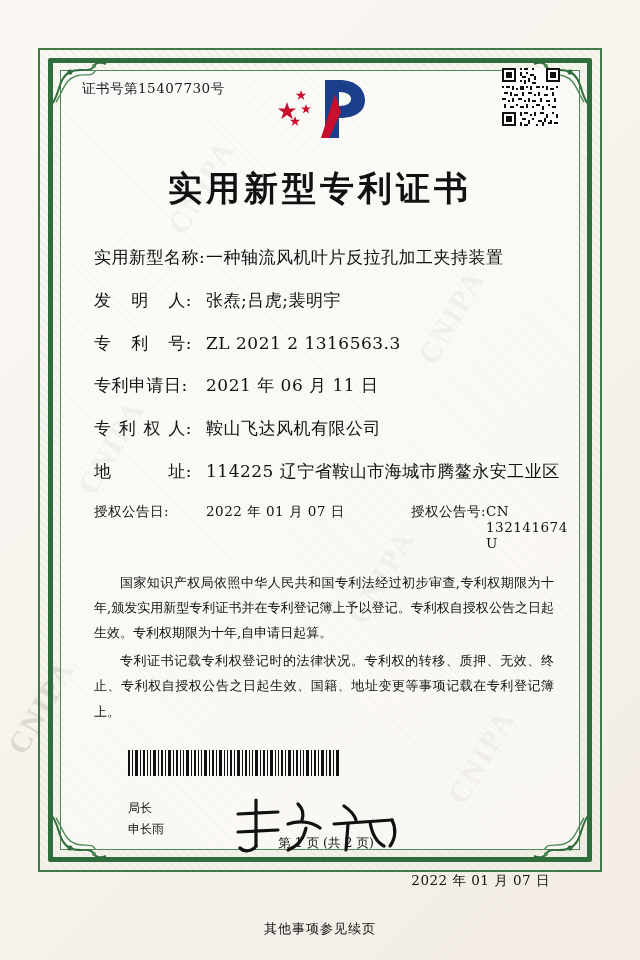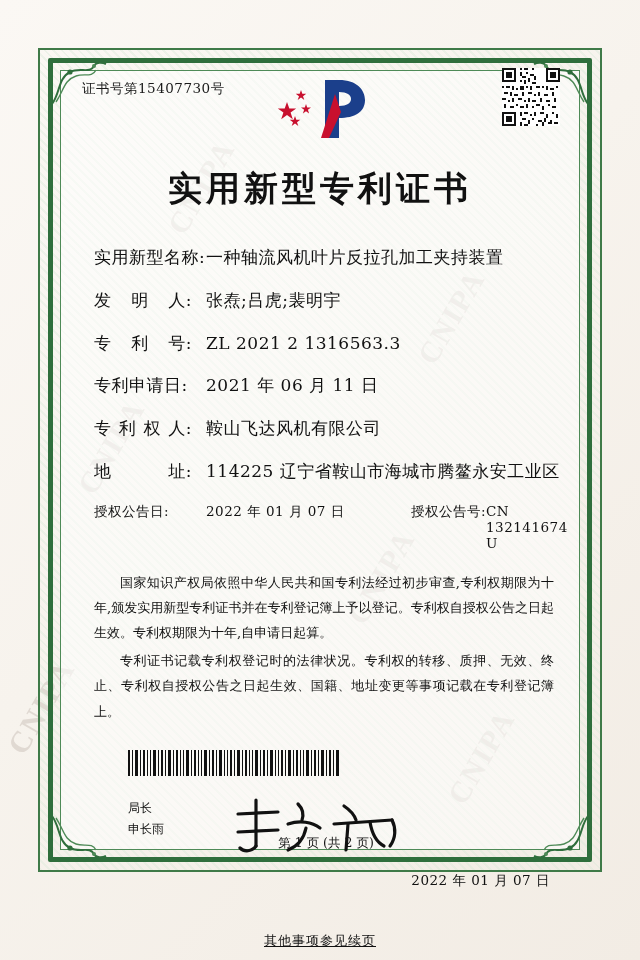--- a/index.html
+++ b/index.html
@@ -232,26 +232,25 @@
     bottom: 18px;
     text-align: center;
     font-size: 12.5px;
     color: #111;
   }
 
   .footer-note {
     position: absolute;
     left: 0;
     right: 0;
-    bottom: 10px;
+    bottom: 22px;
     text-align: center;
     font-size: 13px;
     color: #111;
     letter-spacing: 1px;
-    text-decoration: underline;
   }
 </style>
 </head>
 <body>
 
 <div class="page">
 
   <div class="watermark wm1">CNIPA</div>
   <div class="watermark wm2">CNIPA</div>
   <div class="watermark wm3">CNIPA</div>

